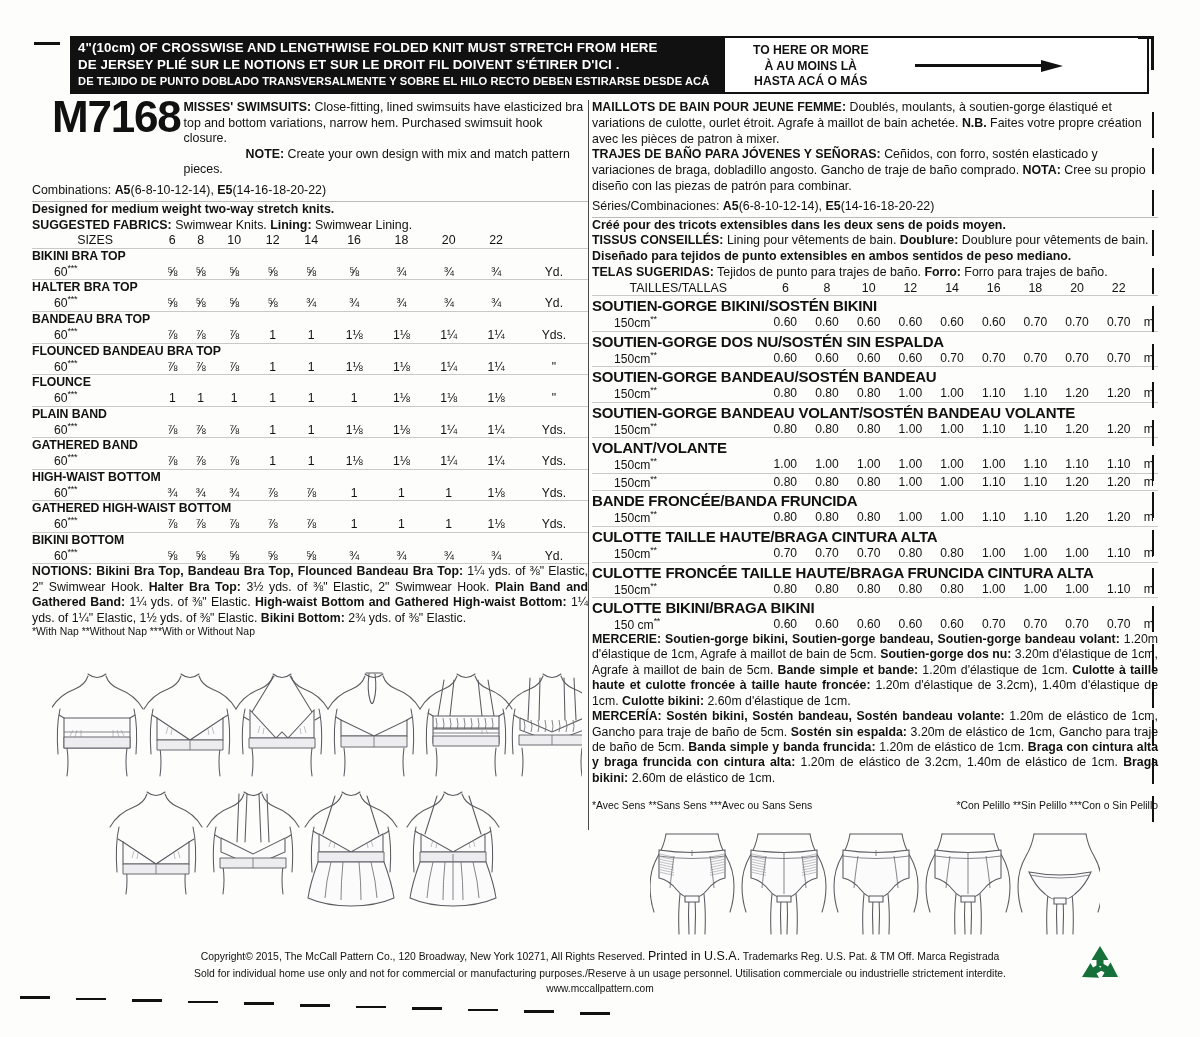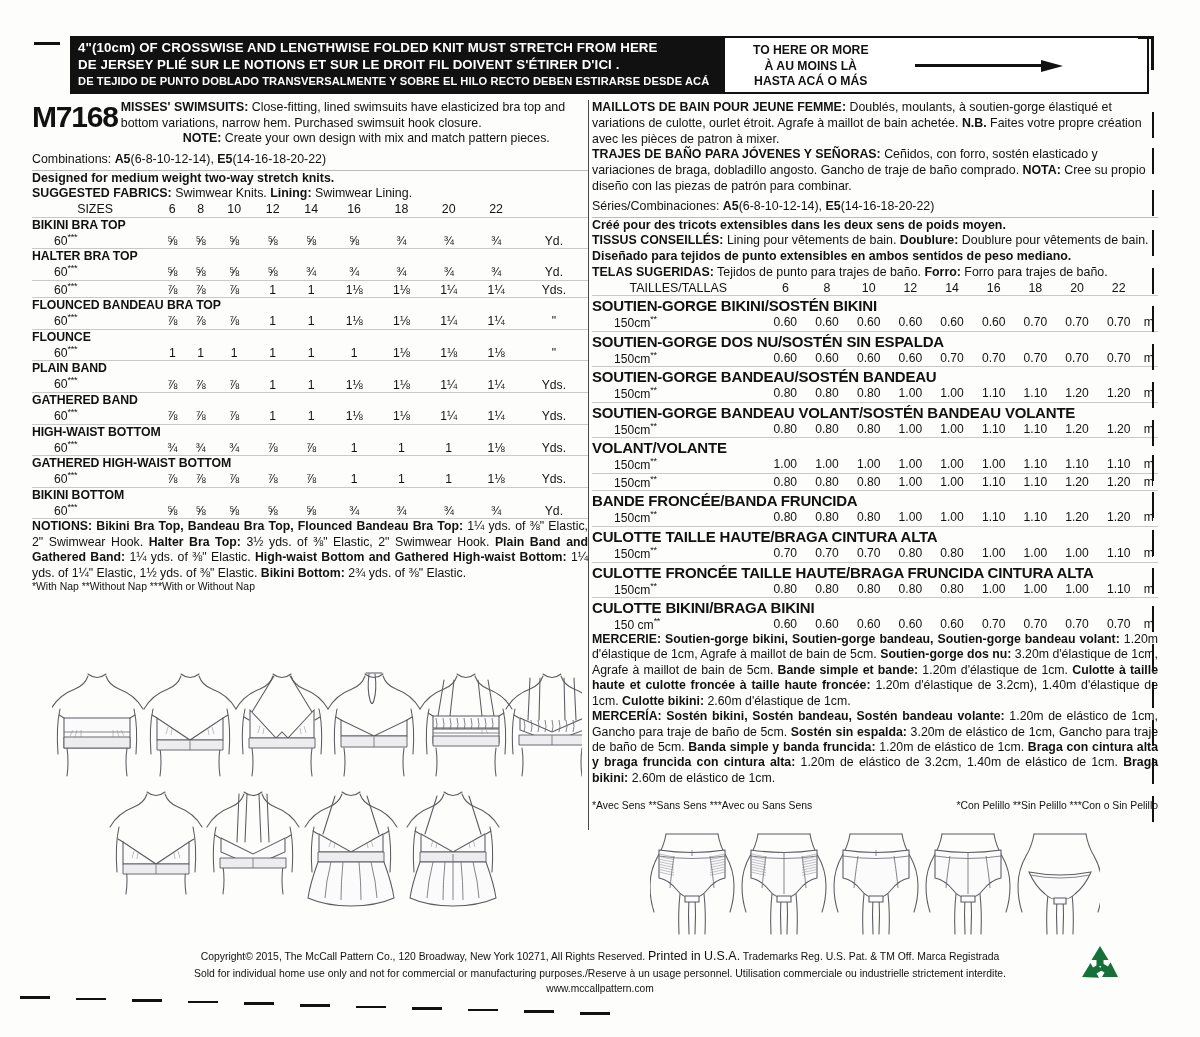--- a/index.html
+++ b/index.html
@@ -34,21 +34,21 @@
       border-top:6px solid transparent; border-bottom:6px solid transparent; border-left:22px solid #111; }
 
   
   .col { position:absolute; top:100px; }
   .colL { left:32px; width:556px; }
   .colR { left:592px; width:566px; }
   .divider { position:absolute; left:588px; top:100px; width:1px; height:730px; background:#4a4a4a; }
 
   
   .headline { display:flex; align-items:flex-start; }
-  .patnum { font-size:30px; font-weight:bold; letter-spacing:-1.2px; line-height:34px; padding-right:3px; }
+  .patnum { font-size:44px; font-weight:bold; letter-spacing:-1.2px; line-height:34px; padding-right:3px;margin-left:20px; }
   .desc { font-size:12.4px; line-height:15.6px; }
   .desc b { font-weight:bold; }
   .note-line { text-indent:62px; }
 
   .rule { border-top:1px solid #bcbcbc; margin:2px 0 0 0; }
   .line { font-size:12.4px; line-height:15.8px; }
   .line b { font-weight:bold; }
 
   
   table.yard { width:100%; border-collapse:collapse; font-size:12.2px; }
@@ -200,20 +200,23 @@
             <td>⅝</td>
             <td>¾</td>
             <td>¾</td>
             <td>¾</td>
             <td>¾</td>
             <td>¾</td>
             <td class="unit">Yd.</td>
           </tr>
           <tr class="sep">
             <td colspan="11"></td>
+          </tr>
+          <tr class="rowhead">
+            <td colspan="11">BANDEAU BRA TOP</td>
           </tr>
           <tr class="rowvals">
             <td class="wid">60<sup class="stars">***</sup></td>
             <td>⅞</td>
             <td>⅞</td>
             <td>⅞</td>
             <td>1</td>
             <td>1</td>
             <td>1⅛</td>
             <td>1⅛</td>

